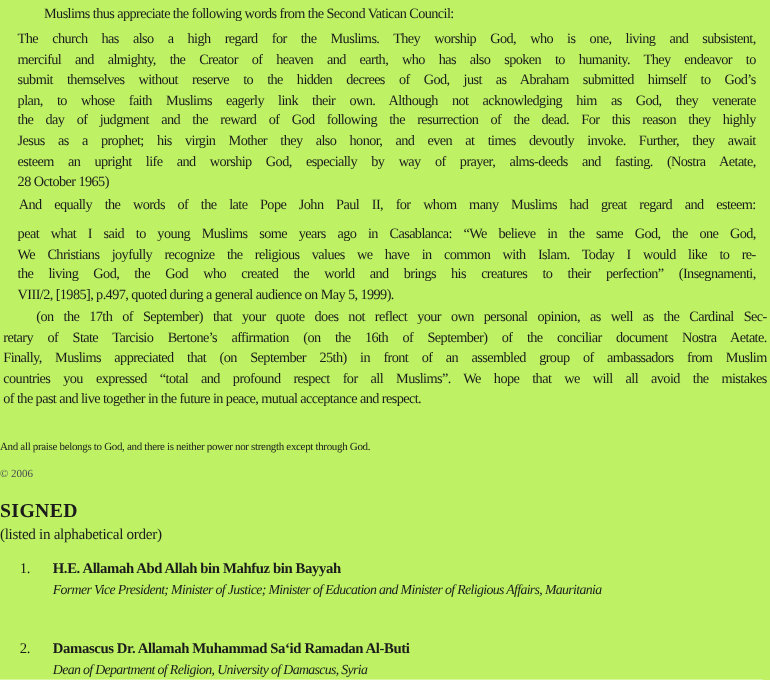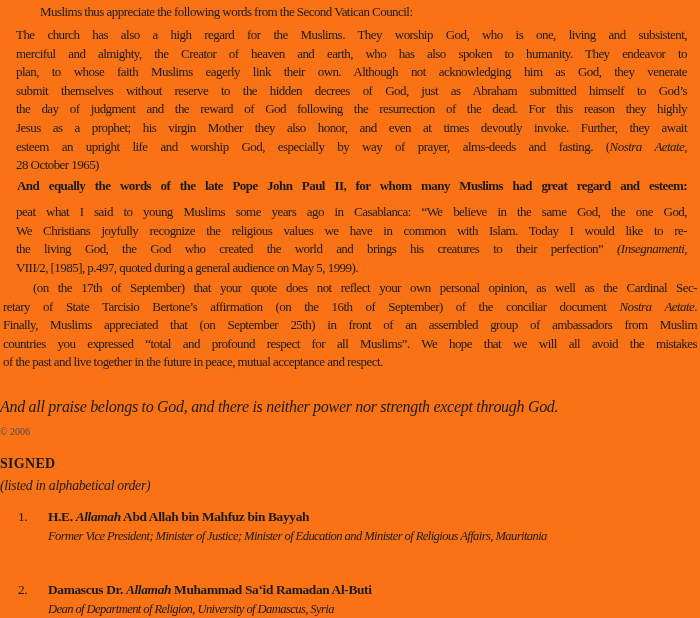--- a/index.html
+++ b/index.html
@@ -1,59 +1,59 @@
 <!DOCTYPE html>
 <html><head>
 <meta charset="utf-8">
 <style>
   html,body{margin:0;padding:0;background:#ffffff;}
   .doc{
-    position:relative;width:700px;height:618px;background:#f97316;
+    position:relative;width:700px;height:618px;background:#bef264;
     font-family:"Liberation Serif","DejaVu Serif",serif;
     color:#1b1b1b;font-size:13px;line-height:18.6px;
     letter-spacing:-0.55px;overflow:hidden;
   }
   .blk{position:absolute;}
   .line{text-align:left;}
   .line.just{text-align:justify;text-align-last:justify;text-justify:inter-word;}
-  .it{font-style:italic;}
+  .it{}
   .bd{font-weight:bold;}
 
   [data-blk="p1"]{top:3px;left:40px;right:10px;}
   [data-blk="q1"]{top:26px;left:16px;width:671px;}
-  [data-blk="p3"]{top:177px;left:17px;width:670px;font-weight:bold;}
+  [data-blk="p3"]{top:177px;left:17px;width:670px;}
   [data-blk="q2"]{top:203px;left:16px;width:671px;}
   [data-blk="p5"]{top:279px;left:3px;width:694px;}
   [data-blk="p5"] .line:first-child{text-indent:30px;}
 
-  [data-blk="bless"]{top:398px;left:0;width:700px;text-align:center;font-size:16px;letter-spacing:-0.3px;}
+  [data-blk="bless"]{top:398px;left:0;width:700px;text-align:center;font-size:10px;letter-spacing:-0.3px;}
   [data-blk="copyright"]{top:426px;left:0;width:596px;text-align:center;font-size:10px;line-height:12px;color:#4a4a55;letter-spacing:0;}
-  [data-blk="signed"]{top:454px;left:0;width:700px;text-align:center;font-size:14px;line-height:20px;letter-spacing:0.3px;}
+  [data-blk="signed"]{top:454px;left:0;width:700px;text-align:center;font-size:18px;line-height:20px;letter-spacing:0.3px;}
   [data-blk="alpha"]{top:477px;left:0;width:652px;text-align:center;font-size:13.8px;letter-spacing:-0.3px;}
 
   .sig{position:absolute;left:18px;right:2px;padding-left:30px;font-size:13.4px;letter-spacing:-0.35px;}
   .sig .num{position:absolute;left:0;top:0;}
   .sig-name{white-space:nowrap;}
   .sig-detail{font-style:italic;font-size:12.6px;letter-spacing:-0.6px;white-space:nowrap;}
   [data-sig="0"]{top:508px;}
   [data-sig="1"]{top:581px;}
 </style>
 </head>
 <body>
 
 <div class="doc">
   <div id="blocks">
       <div class="blk" data-blk="p1">
         <div class="line"><span>Muslims thus appreciate the following words from the Second Vatican Council:</span></div>
       </div>
       <div class="blk" data-blk="q1">
         <div class="line just"><span>The church has also a high regard for the Muslims. They worship God, who is one, living and subsistent,</span></div>
         <div class="line just"><span>merciful and almighty, the Creator of heaven and earth, who has also spoken to humanity. They endeavor to</span></div>
+        <div class="line just"><span>submit themselves without reserve to the hidden decrees of God, just as Abraham submitted himself to God’s</span></div>
         <div class="line just"><span>plan, to whose faith Muslims eagerly link their own. Although not acknowledging him as God, they venerate</span></div>
-        <div class="line just"><span>submit themselves without reserve to the hidden decrees of God, just as Abraham submitted himself to God’s</span></div>
         <div class="line just"><span>the day of judgment and the reward of God following the resurrection of the dead. For this reason they highly</span></div>
         <div class="line just"><span>Jesus as a prophet; his virgin Mother they also honor, and even at times devoutly invoke. Further, they await</span></div>
         <div class="line just"><span>esteem an upright life and worship God, especially by way of prayer, alms-deeds and fasting. (</span><span class="it">Nostra Aetate</span><span>,</span></div>
         <div class="line"><span>28 October 1965)</span></div>
       </div>
       <div class="blk" data-blk="p3">
         <div class="line just"><span>And equally the words of the late Pope John Paul II, for whom many Muslims had great regard and esteem:</span></div>
       </div>
       <div class="blk" data-blk="q2">
         <div class="line just"><span>peat what I said to young Muslims some years ago in Casablanca: “We believe in the same God, the one God,</span></div>

